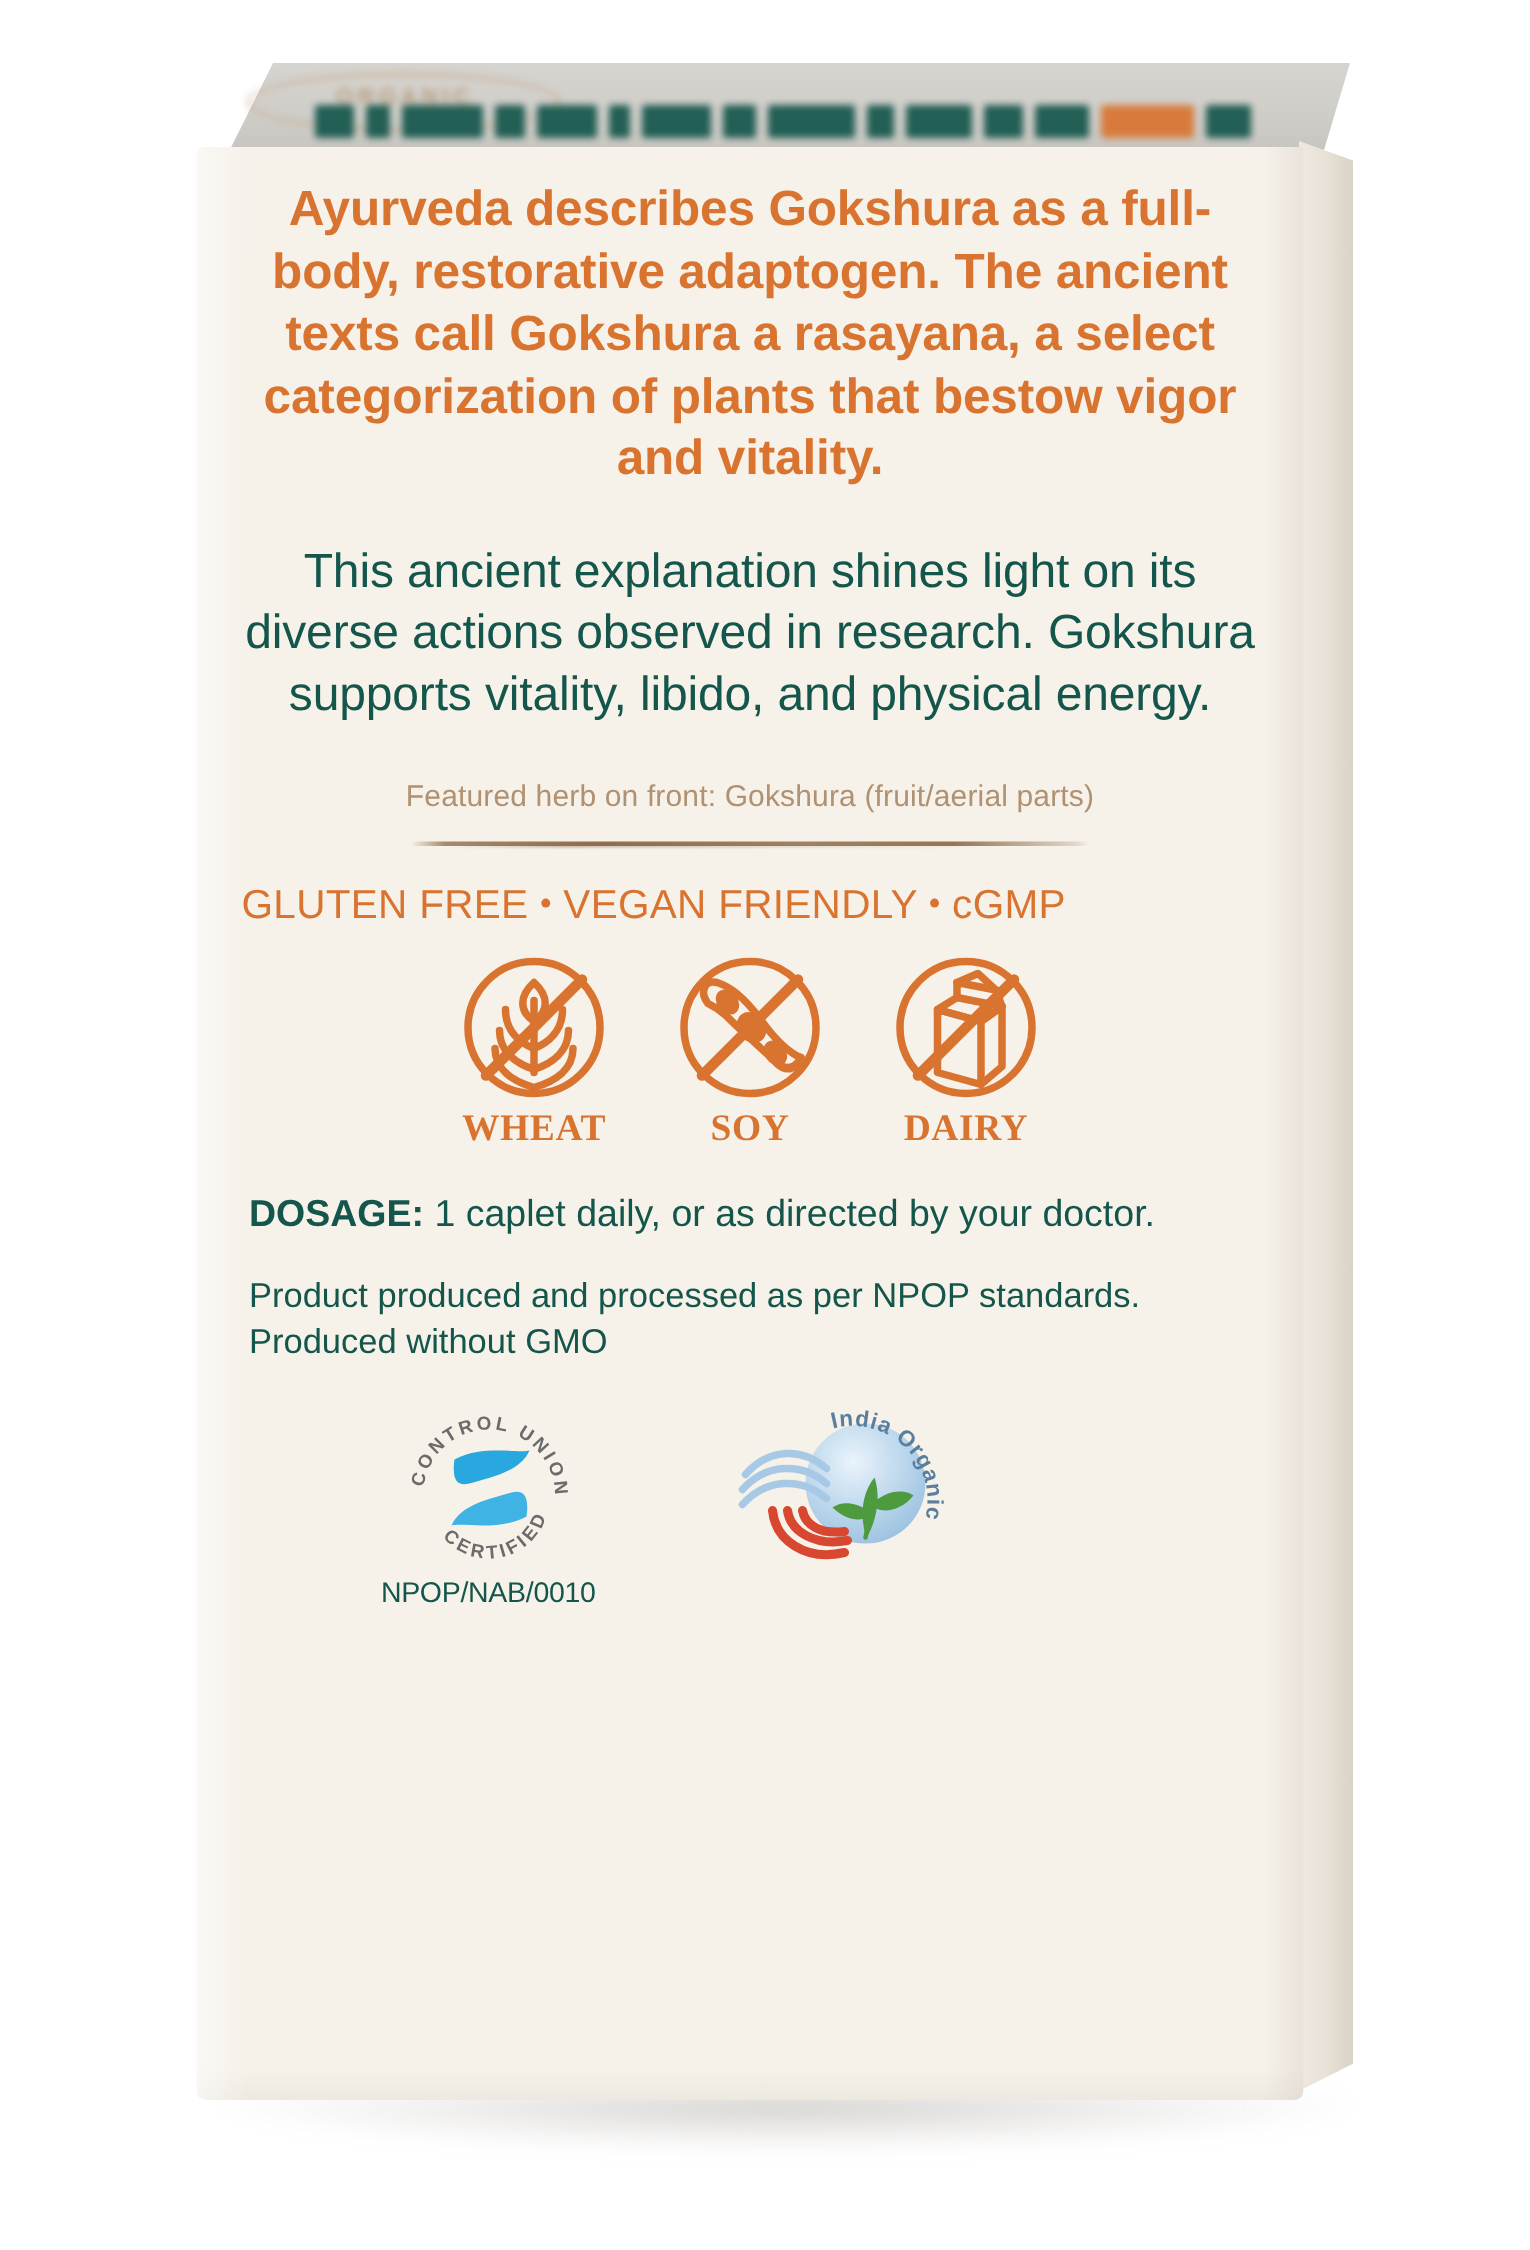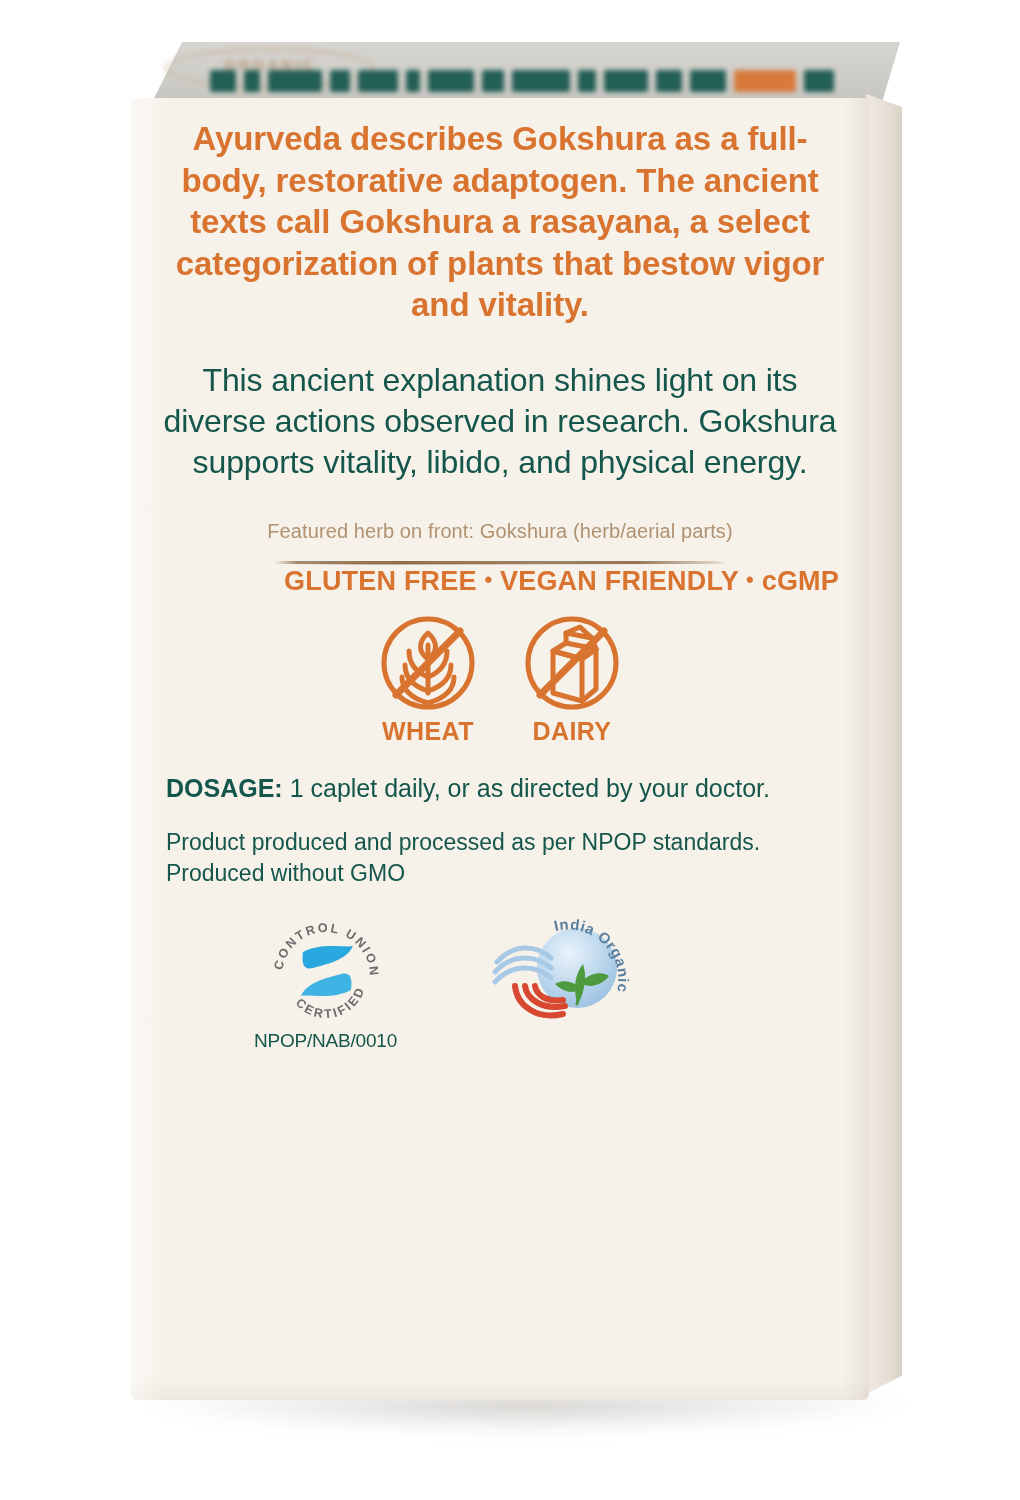--- a/index.html
+++ b/index.html
@@ -164,34 +164,35 @@
     width: 80%; height: 2px;
     background: linear-gradient(90deg,
       rgba(138,104,70,0.0) 0%,
       rgba(138,104,70,0.45) 20%,
       rgba(138,104,70,0.15) 70%,
       rgba(138,104,70,0.0) 100%);
     filter: blur(0.6px);
   }
 
   .claims {
-    text-align: right;
+    margin-top: 22px;
+    text-align: left;
     color: #d97430;
     font-size: 27px;
     letter-spacing: 0.2px;
-    font-weight: bold;
   }
   .claims .dot { font-size: 22px; vertical-align: 3px; }
 
   
   .allergens {
     margin-top: 14px;
     display: flex;
     justify-content: center;
     gap: 36px;
+    font-family: Liberation Serif, serif;
   }
   .allergen { width: 108px; text-align: center; }
   .allergen svg { display: block; margin: 0 auto; }
   .allergen-label {
     margin-top: 2px;
     color: #d97430;
     font-size: 25px;
     font-weight: bold;
     letter-spacing: 0.4px;
   }
@@ -276,21 +277,21 @@
 
   <div class="box-side"></div>
 
   <div class="box-front">
     <div class="content">
 
       <div class="headline">Ayurveda describes Gokshura as a full-body, restorative adaptogen. The ancient texts call Gokshura a rasayana, a select categorization of plants that bestow vigor and vitality.</div>
 
       <div class="subcopy">This ancient explanation shines light on its diverse actions observed in research. Gokshura supports vitality, libido, and physical energy.</div>
 
-      <div class="featured">Featured herb on front: Gokshura (herb/aerial parts)</div>
+      <div class="featured">Featured herb on front: Gokshura (fruit/aerial parts)</div>
 
       <div class="divider">
         <div class="stroke"></div>
         <div class="stroke2"></div>
       </div>
 
       <div class="claims">
         <span>GLUTEN FREE</span>
         <span class="dot">•</span>
         <span>VEGAN FRIENDLY</span>
@@ -315,20 +316,38 @@
 
               <path d="M26 66 C26 80 38 88 52 92 C66 88 78 80 78 66"></path>
             </g>
 
             <line x1="20" y1="84" x2="84" y2="20" stroke="#d97430" stroke-width="7" stroke-linecap="round"></line>
           </svg>
           <div class="allergen-label">WHEAT</div>
         </div>
 
 
+        <div class="allergen">
+          <svg width="104" height="104" viewBox="0 0 104 104">
+            <g fill="none" stroke="#d97430" stroke-width="5" stroke-linecap="round" stroke-linejoin="round">
+              <circle cx="52" cy="52" r="44"></circle>
+
+              <path d="M24 36 C18 28 22 20 30 22 C40 25 50 34 60 48 C70 62 80 70 86 72 C84 80 76 82 70 76 C60 66 48 56 38 46 C32 40 28 38 24 36 Z"></path>
+
+              <path d="M70 76 C76 80 82 80 86 72"></path>
+            </g>
+            <g fill="#d97430">
+              <ellipse cx="37" cy="35" rx="7" ry="9" transform="rotate(-38 37 35)"></ellipse>
+              <ellipse cx="53" cy="52" rx="9" ry="11" transform="rotate(-38 53 52)"></ellipse>
+              <ellipse cx="69" cy="69" rx="7" ry="9" transform="rotate(-38 69 69)"></ellipse>
+            </g>
+            <line x1="20" y1="84" x2="84" y2="20" stroke="#d97430" stroke-width="7" stroke-linecap="round"></line>
+          </svg>
+          <div class="allergen-label">SOY</div>
+        </div>
 
         <div class="allergen">
           <svg width="104" height="104" viewBox="0 0 104 104">
             <g fill="none" stroke="#d97430" stroke-width="5" stroke-linecap="round" stroke-linejoin="round">
               <circle cx="52" cy="52" r="44"></circle>
 
               <path d="M33 40 L33 82 L62 90 L62 48 Z"></path>
               <path d="M62 48 L76 38 L76 78 L62 90"></path>
 
               <path d="M33 40 L46 32 L76 38 L62 48 Z"></path>

